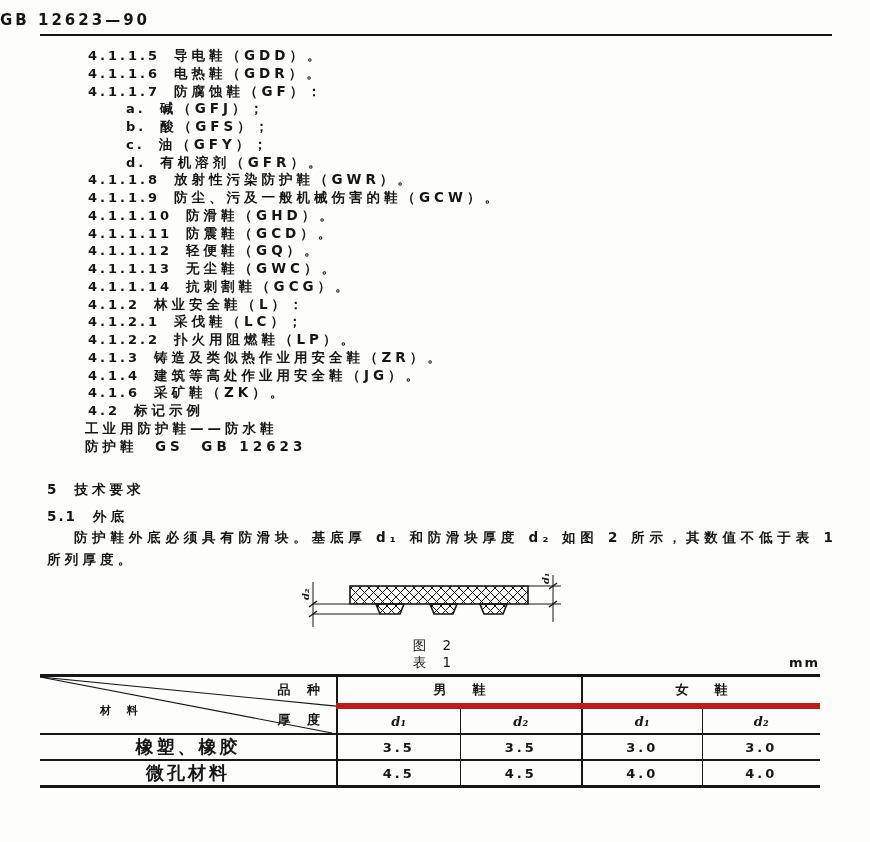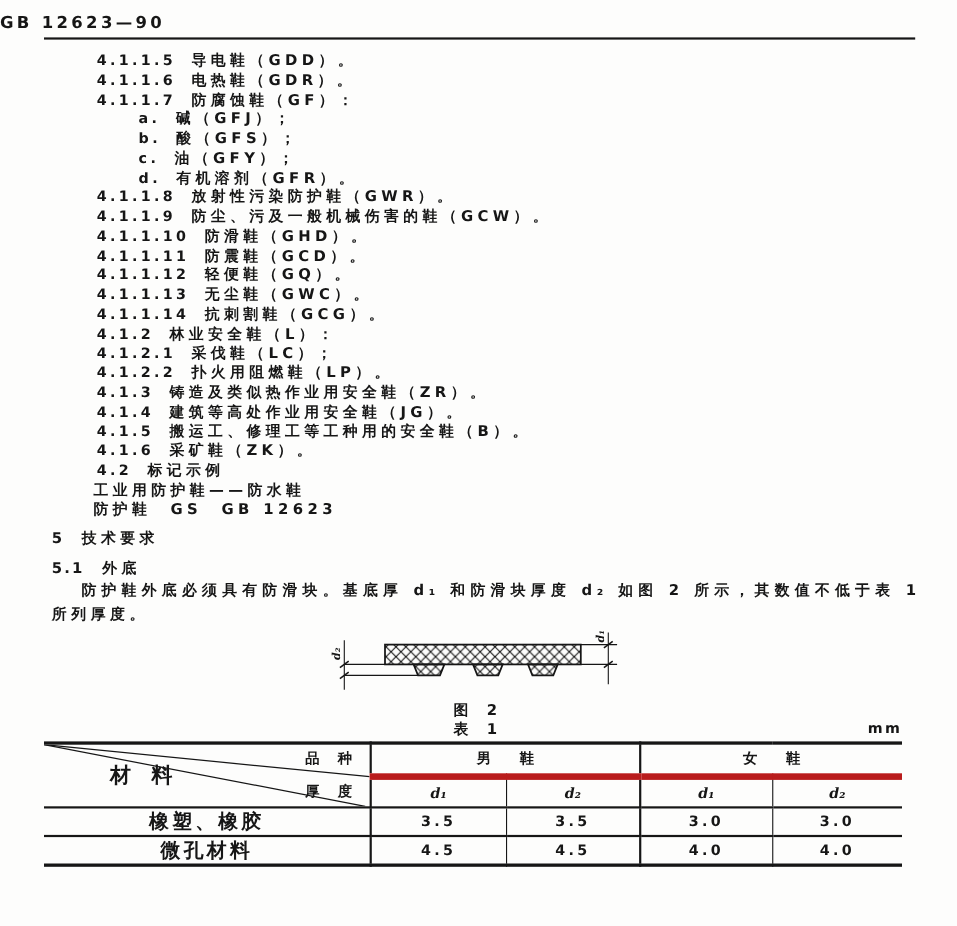--- a/index.html
+++ b/index.html
@@ -33,21 +33,21 @@
   #sec5{top:481px;}
   #sec51{top:508px;}
   .body-para{
     position:absolute;top:527px;left:47px;width:790px;
     font-weight:bold;font-size:13.5px;letter-spacing:4.2px;
     line-height:21.5px;text-indent:27px;text-align:justify;
   }
   .fig-wrap{position:absolute;top:570px;left:288px;width:300px;height:68px;}
   .fig-caption,.tbl-caption{
     position:absolute;left:0;width:870px;text-align:center;
-    font-weight:bold;font-size:13.5px;letter-spacing:6px;
+    font-weight:normal;font-size:13.5px;letter-spacing:6px;
   }
   .fig-caption{top:637px;}
   .tbl-caption{top:654px;}
   .unit-label{
     position:absolute;top:655px;right:50px;
     font-weight:bold;font-size:13px;letter-spacing:2px;text-align:center;
   }
   table.spec{
     position:absolute;top:674px;left:40px;width:780px;
     border-collapse:collapse;table-layout:fixed;
@@ -55,21 +55,21 @@
     font-weight:bold;
   }
   table.spec td,table.spec th{padding:0;margin:0;}
   .corner-cell{
     position:relative;border-right:2px solid #161616;
     border-bottom:2px solid #161616;height:50px;
   }
   .corner-cell svg{position:absolute;top:0;left:0;width:100%;height:100%;}
   .corner-product{position:absolute;top:4px;right:10px;font-size:13px;letter-spacing:6px;}
   .corner-thickness{position:absolute;bottom:4px;right:10px;font-size:13px;letter-spacing:6px;}
-  .corner-material{position:absolute;bottom:15px;left:60px;font-size:19px;letter-spacing:6px;}
+  .corner-material{position:absolute;bottom:15px;left:60px;font-size:11px;letter-spacing:6px;}
   .grp-cell{
     height:26px;text-align:center;vertical-align:middle;
     font-size:13px;border-bottom:6px solid #b91c1c;
   }
   .grp-men{border-right:2px solid #161616;}
   .sub-cell{
     height:24px;text-align:center;vertical-align:middle;
     border-bottom:2px solid #161616;
     font-family:"DejaVu Serif","DejaVu Sans",serif;
     font-style:italic;font-size:13px;
@@ -110,21 +110,20 @@
   <div class="doc-line"><span class="num">4.1.1.10</span><span class="txt">防滑鞋（GHD）。</span></div>
   <div class="doc-line"><span class="num">4.1.1.11</span><span class="txt">防震鞋（GCD）。</span></div>
   <div class="doc-line"><span class="num">4.1.1.12</span><span class="txt">轻便鞋（GQ）。</span></div>
   <div class="doc-line"><span class="num">4.1.1.13</span><span class="txt">无尘鞋（GWC）。</span></div>
   <div class="doc-line"><span class="num">4.1.1.14</span><span class="txt">抗刺割鞋（GCG）。</span></div>
   <div class="doc-line"><span class="num">4.1.2</span><span class="txt">林业安全鞋（L）：</span></div>
   <div class="doc-line"><span class="num">4.1.2.1</span><span class="txt">采伐鞋（LC）；</span></div>
   <div class="doc-line"><span class="num">4.1.2.2</span><span class="txt">扑火用阻燃鞋（LP）。</span></div>
   <div class="doc-line"><span class="num">4.1.3</span><span class="txt">铸造及类似热作业用安全鞋（ZR）。</span></div>
   <div class="doc-line"><span class="num">4.1.4</span><span class="txt">建筑等高处作业用安全鞋（JG）。</span></div>
-  <div class="doc-line"><span class="num">4.1.5</span><span class="txt">搬运工、修理工等工种用的安全鞋（B）。</span></div>
   <div class="doc-line"><span class="num">4.1.6</span><span class="txt">采矿鞋（ZK）。</span></div>
   <div class="doc-line"><span class="num">4.2</span><span class="txt">标记示例</span></div>
   <div class="doc-line sub"><span class="txt">工业用防护鞋——防水鞋</span></div>
   <div class="doc-line sub"><span class="txt">防护鞋　GS　GB 12623</span></div>
 </div>
 
 <div id="sec5" class="sec-head">
   <span class="num">5</span><span class="txt">技术要求</span>
 </div>
 <div id="sec51" class="sec-head">

